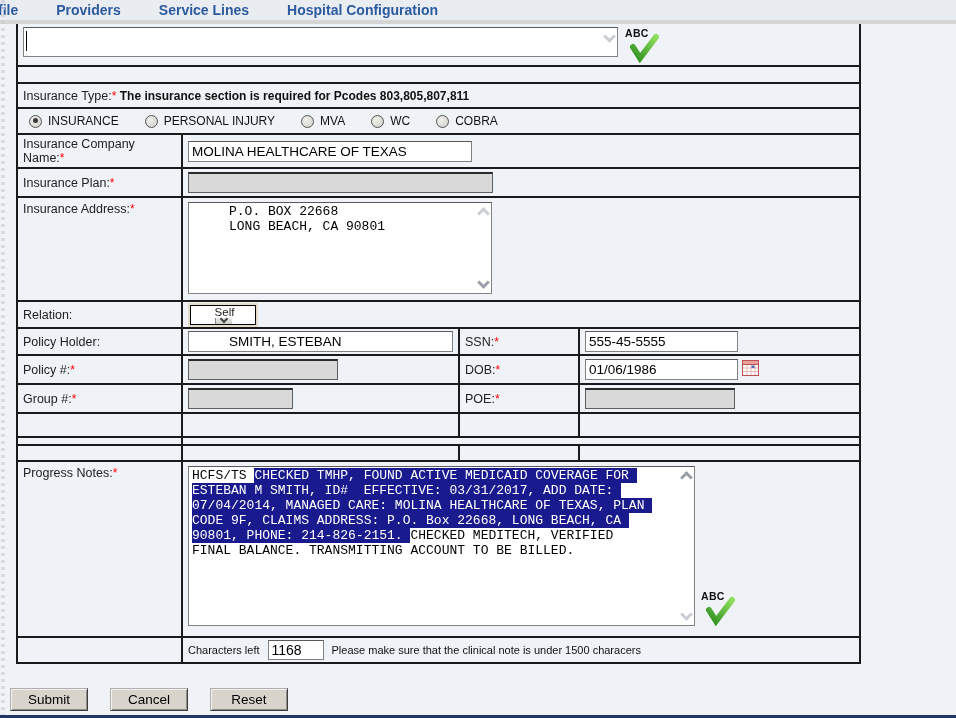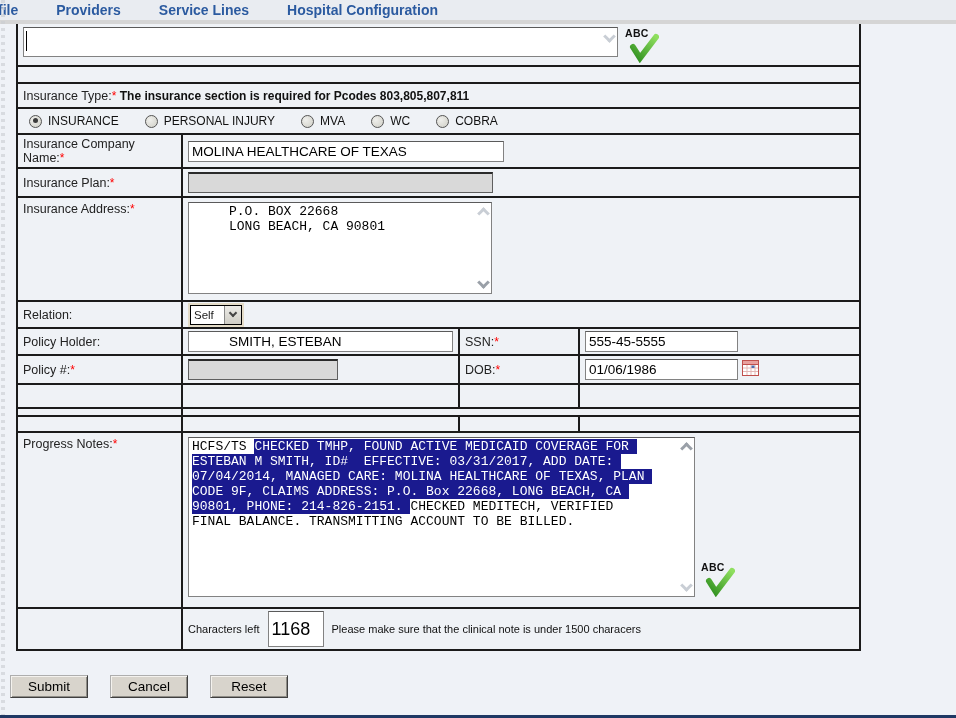--- a/index.html
+++ b/index.html
@@ -93,38 +93,39 @@
 
   .addr-ta { width:304px; height:92px; }
   .addr-ta .ta-text { width:286px;padding-left:40px; }
 
   .notes-ta { width:507px; height:160px; }
   .notes-ta .ta-text { width:468px; }
   .hl { background:#1A1A8F; color:#fff; }
 
   
   .sel {
-    display:inline-flex; width:52px; height:20px; border:1px solid #000;
+    display:inline-flex; width:66px; height:20px; border:1px solid #000;
     background:#fff; align-items:center; position:relative; vertical-align:middle;
     box-shadow:0 0 0 2px #E4DCC8;
     margin-left:2px;
+    flex-direction:column;
   }
   .sel .sel-val { font-size:11.5px; padding-left:3px; flex:1; }
   .sel .sel-btn {
     width:17px; height:100%; background:linear-gradient(#ECEBE7,#CFCDC5);
     border-left:1px solid #888; display:flex; align-items:center; justify-content:center;
   }
   .sel .sel-btn .chev { width:6px; height:6px; border-width:0 2px 2px 0; border-color:#444; transform:rotate(45deg); margin-top:-3px; }
 
   
   .cal { display:inline-block; vertical-align:middle; margin-left:4px; }
 
   
   .chars-row { display:flex; align-items:center; gap:8px; font-size:11px; color:#111; }
-  .chars-input { width:56px; height:36px; font-size:18px; }
+  .chars-input { width:56px; height:20px; font-size:14px; }
 
   
   .btn-row { margin:24px 0 0 10px; display:flex; gap:22px; }
   button.classic {
     width:78px; height:23px; font-family:"Liberation Sans",sans-serif; font-size:13.5px;
     background:#D8D4CC; color:#000;
     border-top:1px solid #aeaeae; border-left:1px solid #aeaeae;
     border-right:1px solid #3f3f3f; border-bottom:1px solid #3f3f3f;
     box-shadow:inset 1px 1px 0 #f4f2ee, inset -1px -1px 0 #8f8d87;
     cursor:pointer;
@@ -214,21 +215,21 @@
         </span>
       </div>
     </td>
   </tr>
 
   <tr style="height:29px;">
     <td>
       <span class="lbl">Insurance Company Name:</span><span class="req">*</span>
     </td>
     <td colspan="3">
-      <span class="tin" style="width:316px;">
+      <span class="tin" style="width:284px;">
             <span>MOLINA HEALTHCARE OF TEXAS</span>
           </span>
     </td>
   </tr>
 
   <tr style="height:29px;">
     <td>
       <span class="lbl">Insurance Plan:</span><span class="req">*</span>
     </td>
     <td colspan="3">
@@ -309,20 +310,34 @@
                 <line x1="9" y1="5" x2="9" y2="15"></line>
                 <line x1="13" y1="5" x2="13" y2="15"></line>
                 <line x1="1" y1="8" x2="16" y2="8"></line>
                 <line x1="1" y1="11.5" x2="16" y2="11.5"></line>
               </g>
         <rect x="9.5" y="5.5" width="3" height="2.5" fill="#4F6FB0"></rect>
       </svg></span>
     </td>
   </tr>
 
+  <tr style="height:29px;">
+    <td>
+      <span class="lbl">Group #:</span><span class="req">*</span>
+    </td>
+    <td>
+      <span class="tin-dis" style="width:105px;"></span>
+    </td>
+    <td>
+      <span class="lbl">POE:</span><span class="req">*</span>
+    </td>
+    <td>
+      <span class="tin-dis" style="width:150px;"></span>
+    </td>
+  </tr>
 
   <tr style="height:24px;">
     <td></td>
         <td></td>
     <td></td>
         <td></td>
   </tr>
   <tr style="height:8px;">
     <td style="padding:0;"></td>
     <td colspan="3" style="padding:0;"></td>

